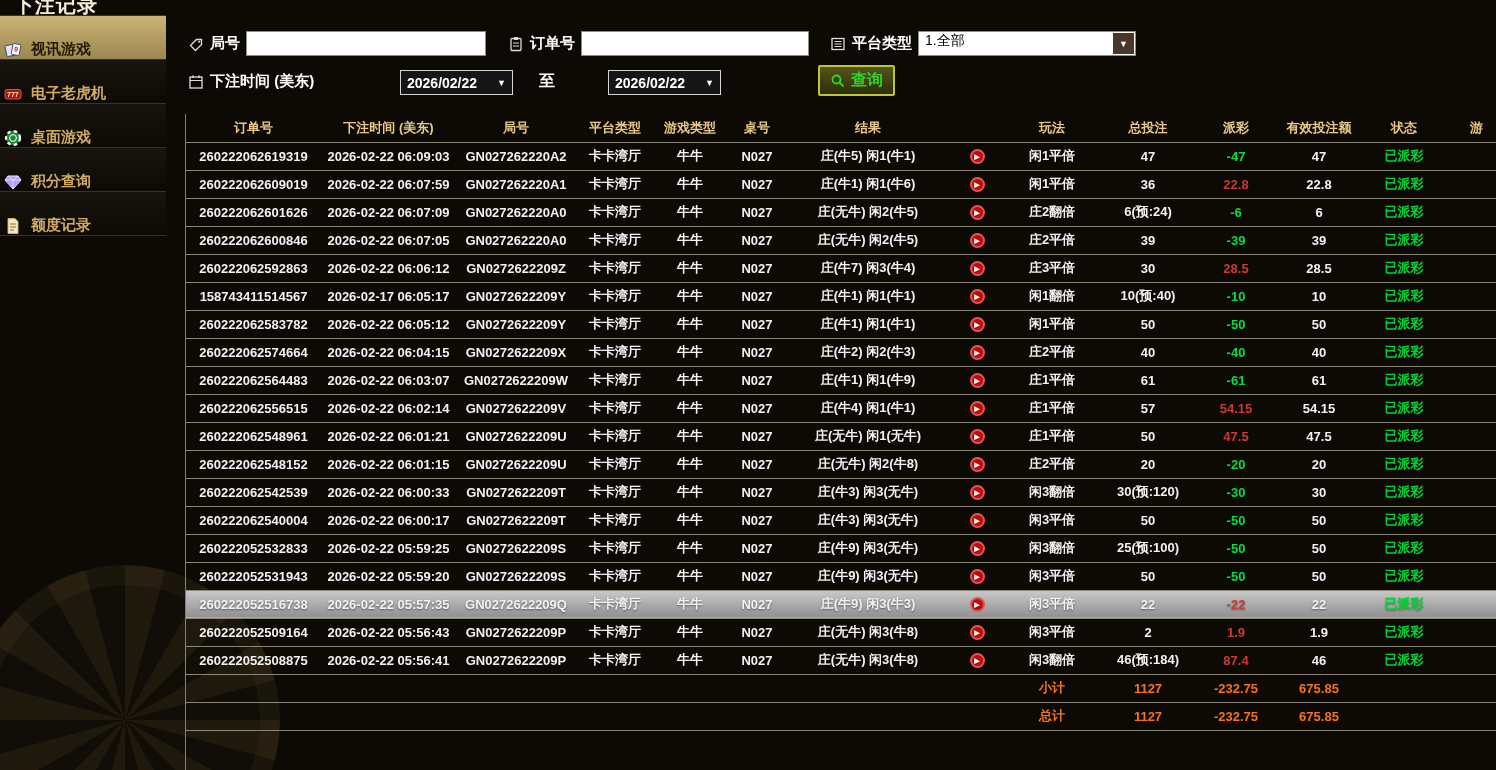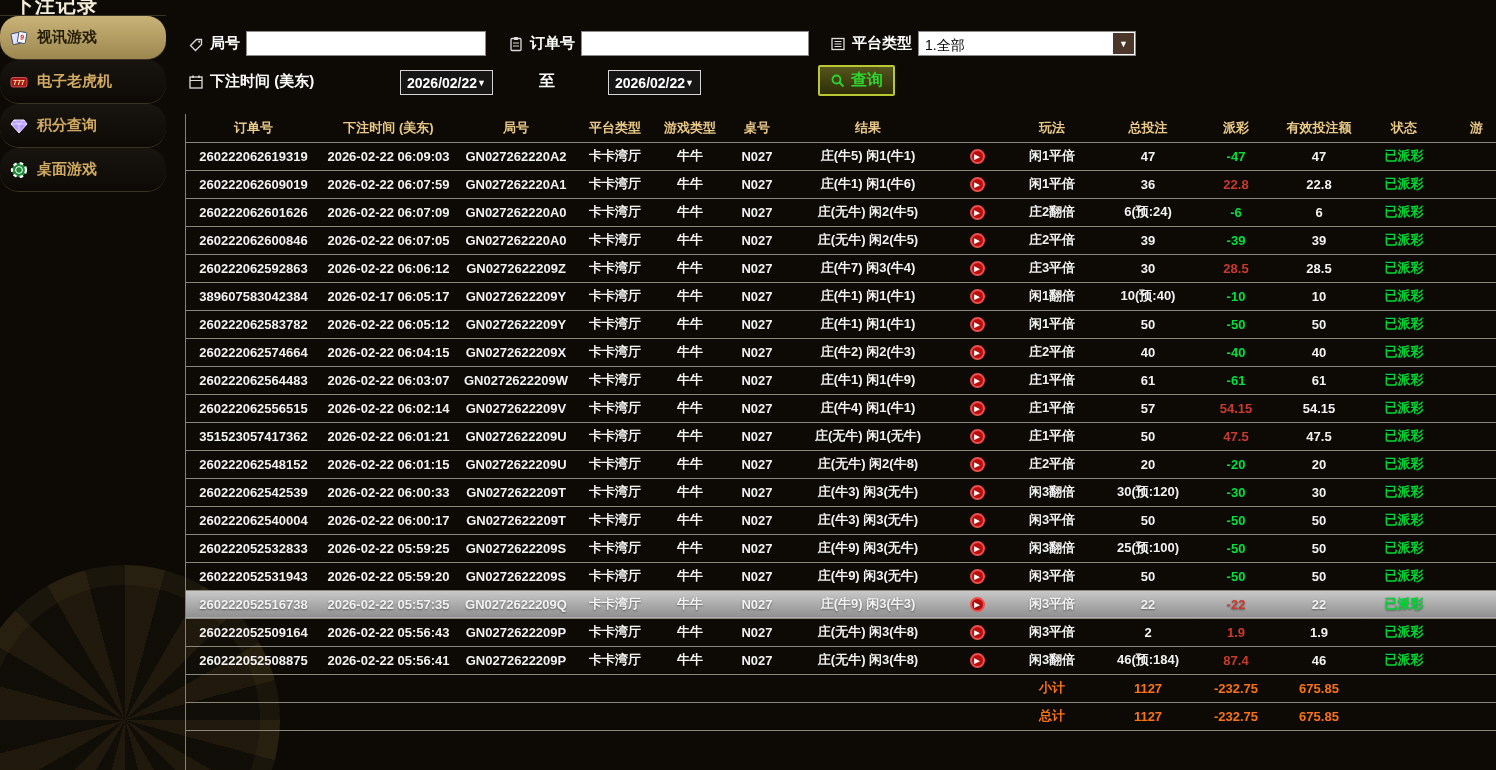--- a/index.html
+++ b/index.html
@@ -21,50 +21,50 @@
   .page-title {
     position:absolute; left:14px; top:-8px;
     font-size:20px; font-weight:bold; color:#f3ecd8; letter-spacing:1px;
   }
   
   .sidebar {
     position:absolute; left:0; top:15px; width:166px;
     border-top:1px solid #3a3222;
   }
   .side-item {
-    height:44px; display:flex; align-items:center; gap:9px; padding-left:10px;
+    height:44px; display:flex; align-items:flex-end; gap:9px; padding-left:4px;
     border-bottom:1px solid #3a3222;
     background:linear-gradient(#181410,#0d0a06);
-    color:#d2ab62; font-size:15px; font-weight:bold; cursor:pointer;border-radius:19px;
+    color:#d2ab62; font-size:15px; font-weight:bold; cursor:pointer;
   }
   .side-item.active {
     background:linear-gradient(#cab377,#9c8750);
     color:#241c04;
   }
   .side-icon { width:18px; height:18px; display:inline-flex; }
   
   .fgroup { position:absolute; display:flex; align-items:center; gap:6px; }
   .f-icon { width:16px; height:16px; display:inline-flex; }
   .f-label { color:#fff; font-weight:bold; font-size:15px; white-space:nowrap; }
   .f-input {
     height:25px; background:#fff; border:1px solid #8a8a8a; font-size:14px; padding:0 5px;
     font-family:"Liberation Sans", sans-serif;
   }
   .select-box {
     width:218px; height:25px; background:#fff; border:1px solid #8a8a8a;
-    position:relative; display:flex; align-items:flex-end; cursor:pointer;
+    position:relative; display:flex; align-items:flex-start; cursor:pointer;
   }
   .select-value { color:#000; font-size:14px; padding-left:6px; }
   .select-arrow {
     position:absolute; right:1px; top:1px; bottom:1px; width:21px;
     background:#4a372a; color:#fff; font-size:9px;
     display:flex; align-items:center; justify-content:center;
   }
   .btn-date {
-    position:absolute; width:93px; height:25px;
+    position:absolute; width:113px; height:25px;
     background:#161616; border:1px solid #d6d6d6; color:#fff;
     display:flex; align-items:center; justify-content:space-between;
     padding:0 6px; font-size:14px; font-weight:bold; cursor:pointer;
   }
   .btn-date .caret { font-size:9px; }
   .to-label { position:absolute; color:#fff; font-weight:bold; font-size:16px; }
   .btn-query {
     position:absolute; height:31px;
     display:flex; align-items:center; gap:5px; padding:8px 10px;
     background:linear-gradient(#55551c,#2d2d09);
@@ -131,39 +131,50 @@
           <rect x="1" y="4.5" width="16" height="9.5" rx="2" fill="#a51515" stroke="#e06666" stroke-width="0.8"></rect>
           <text x="3" y="12" font-size="7" fill="#ffe9a0" font-weight="bold">777</text>
         </svg>
       </span>
     <span class="side-label">电子老虎机</span>
   </div>
 
   <div class="side-item">
     <span class="side-icon">
         <svg width="18" height="18" viewBox="0 0 18 18">
+          <circle cx="9" cy="9" r="7" fill="#1d8a3a" stroke="#ffffff" stroke-width="2.2" stroke-dasharray="3.5 3.2"></circle>
+          <circle cx="9" cy="9" r="3.4" fill="none" stroke="#ffffff" stroke-width="1"></circle>
+        </svg>
+      </span>
+    <span class="side-label">桌面游戏</span>
+  </div>
+
+  <div class="side-item">
+    <span class="side-icon">
+        <svg width="18" height="18" viewBox="0 0 18 18">
           <polygon points="4,3 14,3 17,7 9,16 1,7" fill="#b79aff" stroke="#eee6ff" stroke-width="1"></polygon>
           <polyline points="1,7 17,7" stroke="#eee6ff" fill="none" stroke-width="0.8"></polyline>
           <polyline points="4,3 9,7 14,3" stroke="#eee6ff" fill="none" stroke-width="0.8"></polyline>
           <line x1="9" y1="7" x2="9" y2="16" stroke="#eee6ff" stroke-width="0.8"></line>
         </svg>
       </span>
     <span class="side-label">积分查询</span>
   </div>
 
   <div class="side-item">
     <span class="side-icon">
         <svg width="18" height="18" viewBox="0 0 18 18">
-          <circle cx="9" cy="9" r="7" fill="#1d8a3a" stroke="#ffffff" stroke-width="2.2" stroke-dasharray="3.5 3.2"></circle>
-          <circle cx="9" cy="9" r="3.4" fill="none" stroke="#ffffff" stroke-width="1"></circle>
+          <path d="M4 1.5 h7 l3 3 v12 h-10 z" fill="#f3e7c2" stroke="#c9b274" stroke-width="0.9"></path>
+          <line x1="6" y1="7" x2="12" y2="7" stroke="#8a6d3b"></line>
+          <line x1="6" y1="10" x2="12" y2="10" stroke="#8a6d3b"></line>
+          <line x1="6" y1="13" x2="10" y2="13" stroke="#8a6d3b"></line>
         </svg>
       </span>
-    <span class="side-label">桌面游戏</span>
+    <span class="side-label">额度记录</span>
   </div>
-
 </nav>
 
 <div class="fgroup" style="left:188px; top:31px;">
   <span class="f-icon">
     <svg width="16" height="16" viewBox="0 0 16 16">
         <path d="M2.5 9.5 L8.5 3.5 h5 v5 L7.5 14.5 z" fill="none" stroke="#ddd" stroke-width="1.3"></path>
         <circle cx="11.2" cy="5.8" r="1" fill="#ddd"></circle>
       </svg>
   </span>
   <span class="f-label">局号</span>
@@ -360,21 +371,21 @@
     </td>
     <td class="c-method">庄3平倍</td>
     <td class="c-bet">30</td>
     <td class="c-payout red">28.5</td>
     <td class="c-valid">28.5</td>
     <td class="c-status">已派彩</td>
     <td class="c-extra"></td>
   </tr>
 
   <tr class="data-row">
-    <td class="c-order">389607583042384</td>
+    <td class="c-order">158743411514567</td>
     <td class="c-time">2026-02-17 06:05:17</td>
     <td class="c-round">GN0272622209Y</td>
     <td class="c-platform">卡卡湾厅</td>
     <td class="c-game">牛牛</td>
     <td class="c-table">N027</td>
     <td class="c-result">庄(牛1) 闲1(牛1)</td>
     <td class="c-play">
       <span class="play-btn">▶</span>
     </td>
     <td class="c-method">闲1翻倍</td>
@@ -455,21 +466,21 @@
     </td>
     <td class="c-method">庄1平倍</td>
     <td class="c-bet">57</td>
     <td class="c-payout red">54.15</td>
     <td class="c-valid">54.15</td>
     <td class="c-status">已派彩</td>
     <td class="c-extra"></td>
   </tr>
 
   <tr class="data-row">
-    <td class="c-order">351523057417362</td>
+    <td class="c-order">260222062548961</td>
     <td class="c-time">2026-02-22 06:01:21</td>
     <td class="c-round">GN0272622209U</td>
     <td class="c-platform">卡卡湾厅</td>
     <td class="c-game">牛牛</td>
     <td class="c-table">N027</td>
     <td class="c-result">庄(无牛) 闲1(无牛)</td>
     <td class="c-play">
       <span class="play-btn">▶</span>
     </td>
     <td class="c-method">庄1平倍</td>

